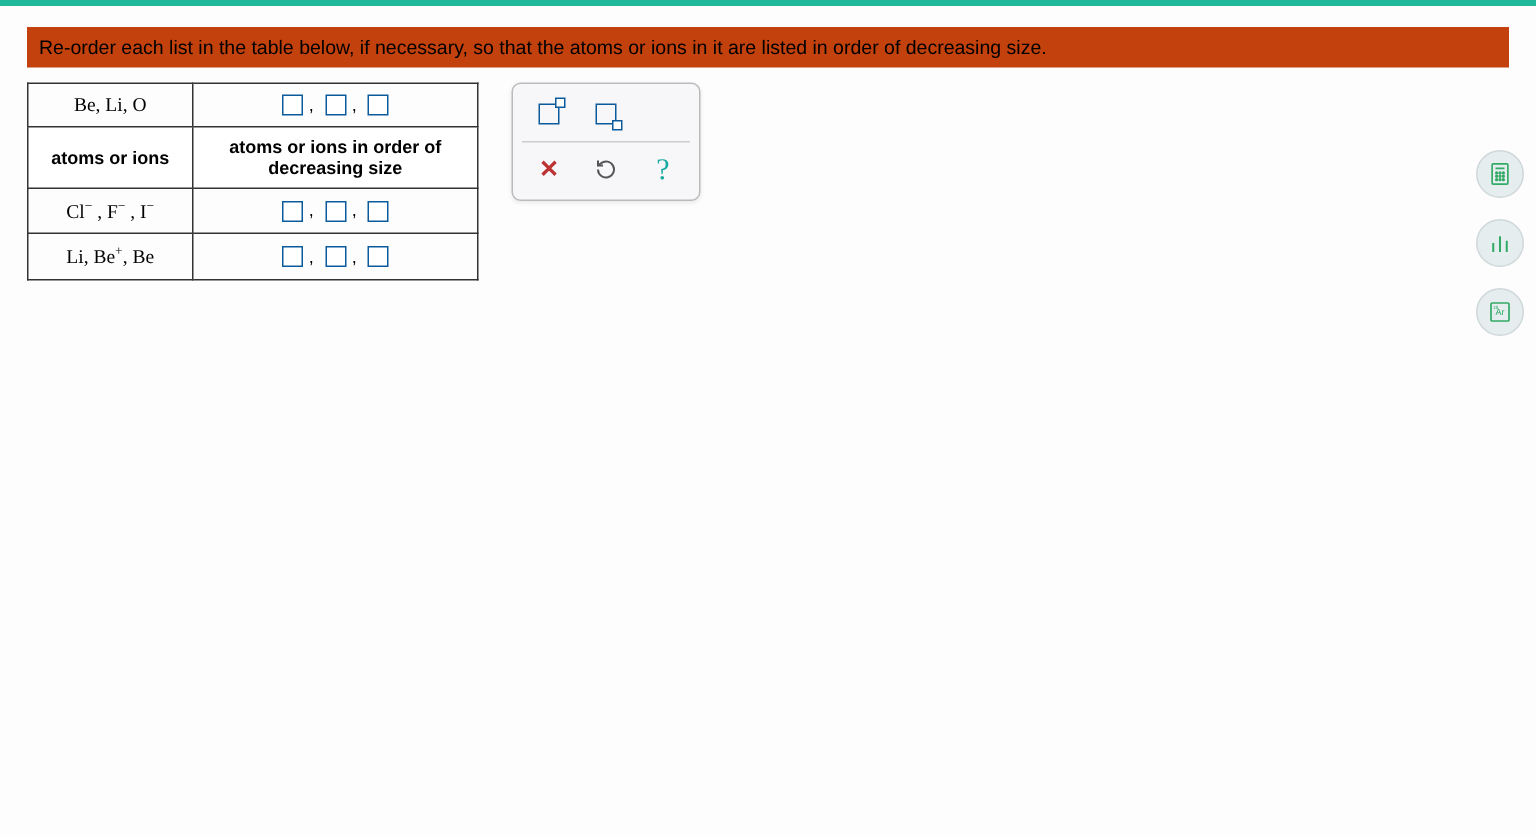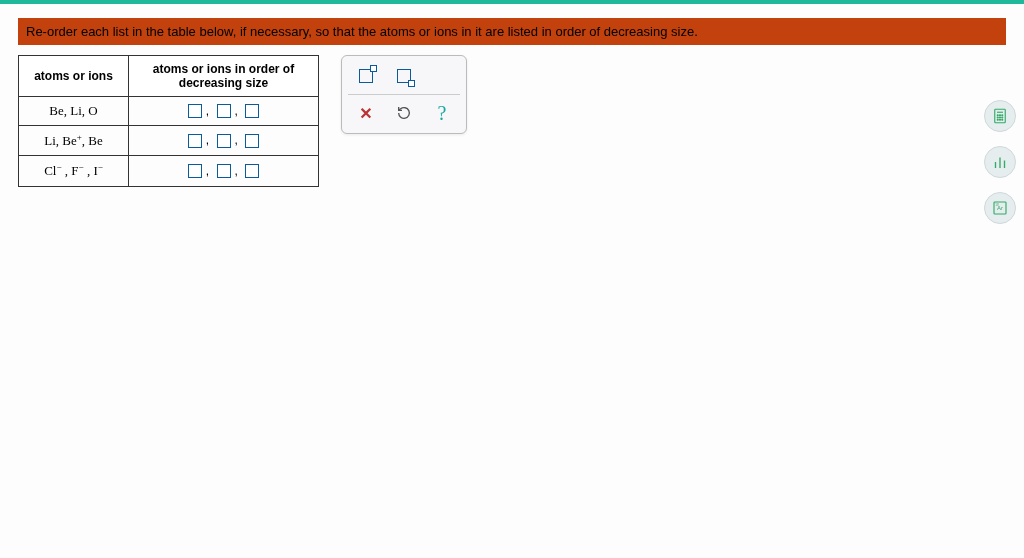--- a/index.html
+++ b/index.html
@@ -123,41 +123,41 @@
 
 <div class="topbar"></div>
 
 <div class="instruction">Re-order each list in the table below, if necessary, so that the atoms or ions in it are listed in order of decreasing size.</div>
 
 <div class="content">
 
   <table class="answer">
     <tbody>
         <tr>
+      <td class="row-label">Be, Li, O</td>
+      <td class="cell-slots">
+        <span class="slot"></span><span class="comma">,</span>
+        <span class="slot"></span><span class="comma">,</span>
+        <span class="slot"></span>
+      </td>
+    </tr>
+    <tr>
       <th class="col1">atoms or ions</th>
       <th class="col2">atoms or ions in order of decreasing size</th>
     </tr>
     <tr>
-      <td class="row-label">Be, Li, O</td>
+      <td class="row-label">Cl<span class="charge">−</span> , F<span class="charge">−</span> , I<span class="charge">−</span></td>
       <td class="cell-slots">
         <span class="slot"></span><span class="comma">,</span>
         <span class="slot"></span><span class="comma">,</span>
         <span class="slot"></span>
       </td>
     </tr>
     <tr>
       <td class="row-label">Li, Be<span class="charge">+</span>, Be</td>
-      <td class="cell-slots">
-        <span class="slot"></span><span class="comma">,</span>
-        <span class="slot"></span><span class="comma">,</span>
-        <span class="slot"></span>
-      </td>
-    </tr>
-    <tr>
-      <td class="row-label">Cl<span class="charge">−</span> , F<span class="charge">−</span> , I<span class="charge">−</span></td>
       <td class="cell-slots">
         <span class="slot"></span><span class="comma">,</span>
         <span class="slot"></span><span class="comma">,</span>
         <span class="slot"></span>
       </td>
     </tr>
   </tbody>
     </table>
 
   <div class="fmt-panel">

